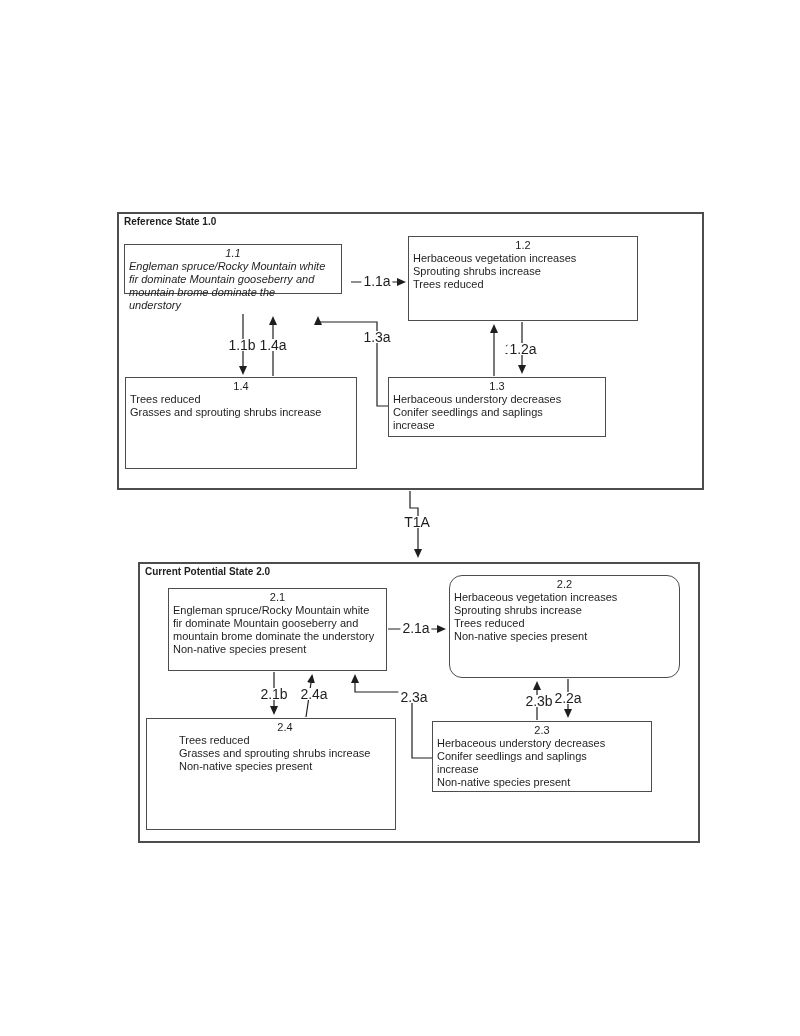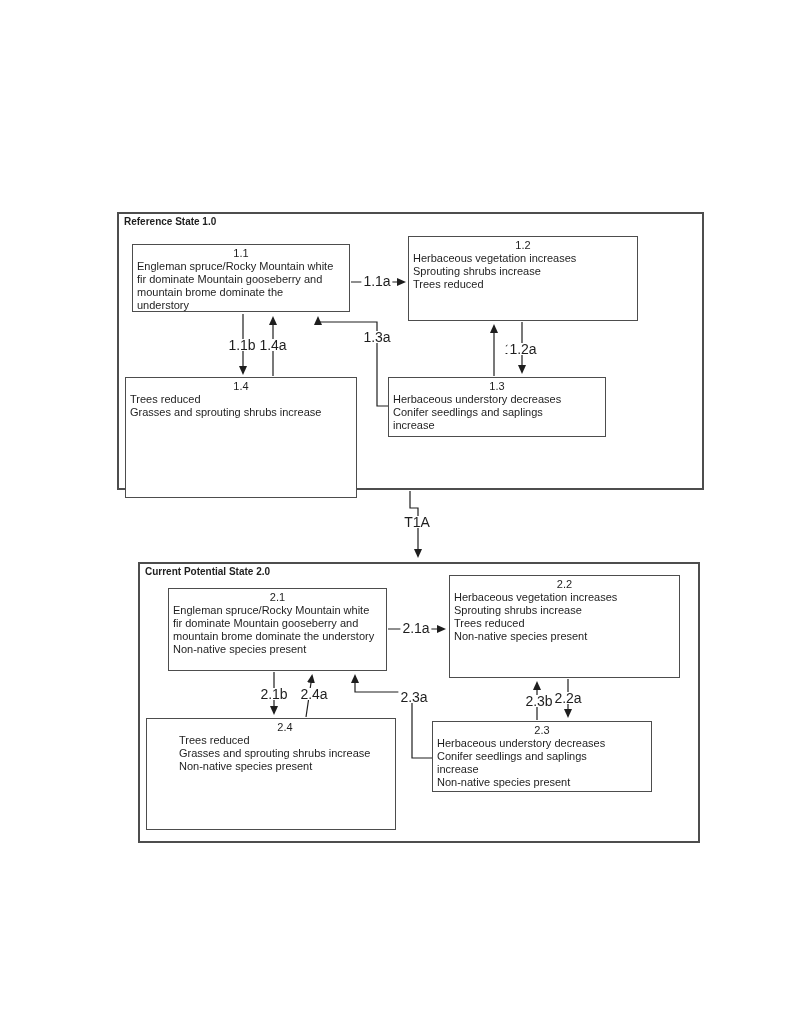--- a/index.html
+++ b/index.html
@@ -83,36 +83,36 @@
       <path d="M432,758 L412,758 L412,692 L355,692 L355,676" marker-end="url(#ah)"></path>
       <path d="M537,720 L537,683" marker-end="url(#ah)"></path>
       <path d="M568,679 L568,716" marker-end="url(#ah)"></path>
     </g>
   </svg>
 
   <div class="outer-state" style="left:117px;top:212px;width:587px;height:278px;">
     <div class="outer-title">Reference State 1.0</div>
   </div>
 
-  <div class="node" style="left:132px;top:244px;width:218px;height:68px;">
+  <div class="node" style="left:124px;top:244px;width:218px;height:50px;font-style:italic;">
     <div class="num">1.1</div>
     <div class="body">Engleman spruce/Rocky Mountain white
 fir dominate Mountain gooseberry and
 mountain brome dominate the
 understory</div>
   </div>
 
   <div class="node" style="left:408px;top:236px;width:230px;height:85px;">
     <div class="num">1.2</div>
     <div class="body">Herbaceous vegetation increases
 Sprouting shrubs increase
 Trees reduced</div>
   </div>
 
-  <div class="node" style="left:125px;top:377px;width:232px;height:121px;">
+  <div class="node" style="left:125px;top:377px;width:232px;height:92px;">
     <div class="num">1.4</div>
     <div class="body">Trees reduced
 Grasses and sprouting shrubs increase</div>
   </div>
 
   <div class="node" style="left:388px;top:377px;width:218px;height:60px;">
     <div class="num">1.3</div>
     <div class="body">Herbaceous understory decreases
 Conifer seedlings and saplings
 increase</div>
@@ -123,21 +123,21 @@
   </div>
 
   <div class="node" style="left:168px;top:588px;width:219px;height:83px;">
     <div class="num">2.1</div>
     <div class="body">Engleman spruce/Rocky Mountain white
 fir dominate Mountain gooseberry and
 mountain brome dominate the understory
 Non-native species present</div>
   </div>
 
-  <div class="node" style="left:449px;top:575px;width:231px;height:103px;">
+  <div class="node" style="left:449px;top:575px;width:231px;height:103px;border-radius:13px;">
     <div class="num">2.2</div>
     <div class="body">Herbaceous vegetation increases
 Sprouting shrubs increase
 Trees reduced
 Non-native species present</div>
   </div>
 
   <div class="node" style="left:146px;top:718px;width:250px;height:112px;padding-left:28px;">
     <div class="num">2.4</div>
     <div class="body">Trees reduced

